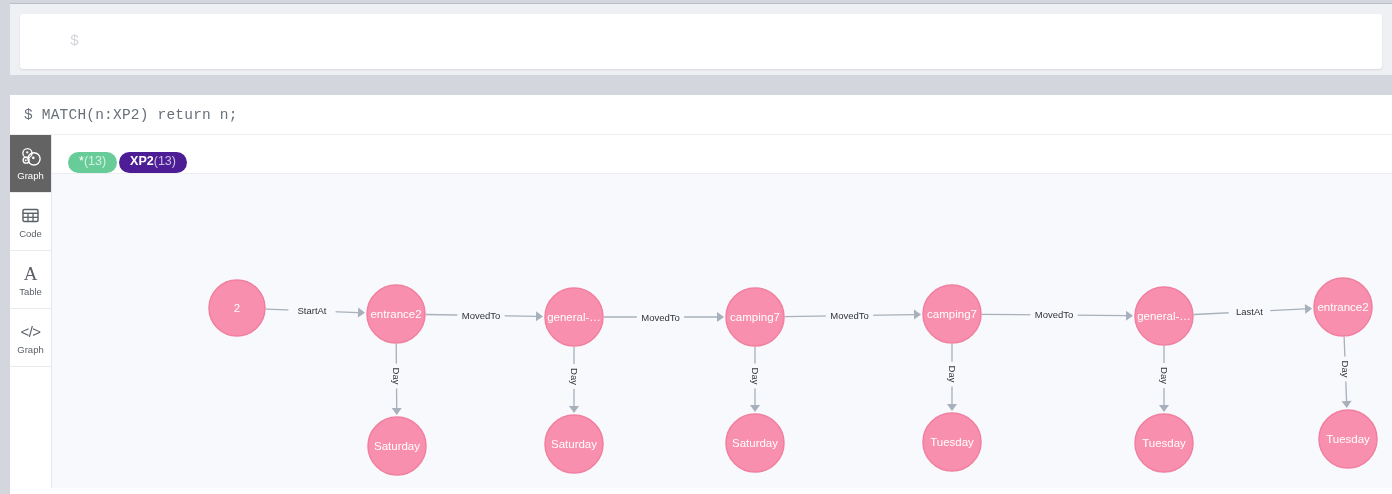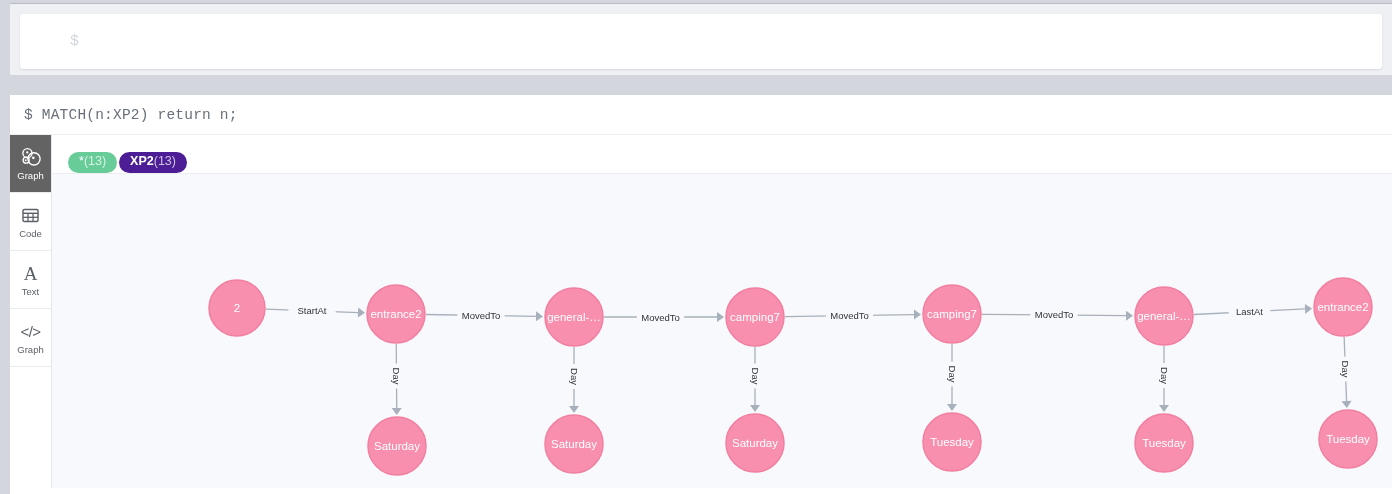--- a/index.html
+++ b/index.html
@@ -180,21 +180,21 @@
               <line x1="15.2" y1="9.2" x2="15.2" y2="19.5" stroke="currentColor" stroke-width="1.6"></line>
             </svg>
           </span>
           <span class="rail-label">Code</span>
         </div>
 
         <div class="rail-item">
           <span class="rail-glyph">
             <span class="letter">A</span>
           </span>
-          <span class="rail-label">Text</span>
+          <span class="rail-label">Table</span>
         </div>
 
         <div class="rail-item">
           <span class="rail-glyph">
             <span class="code">&lt;/&gt;</span>
           </span>
           <span class="rail-label">Graph</span>
         </div>
 
       </div>

